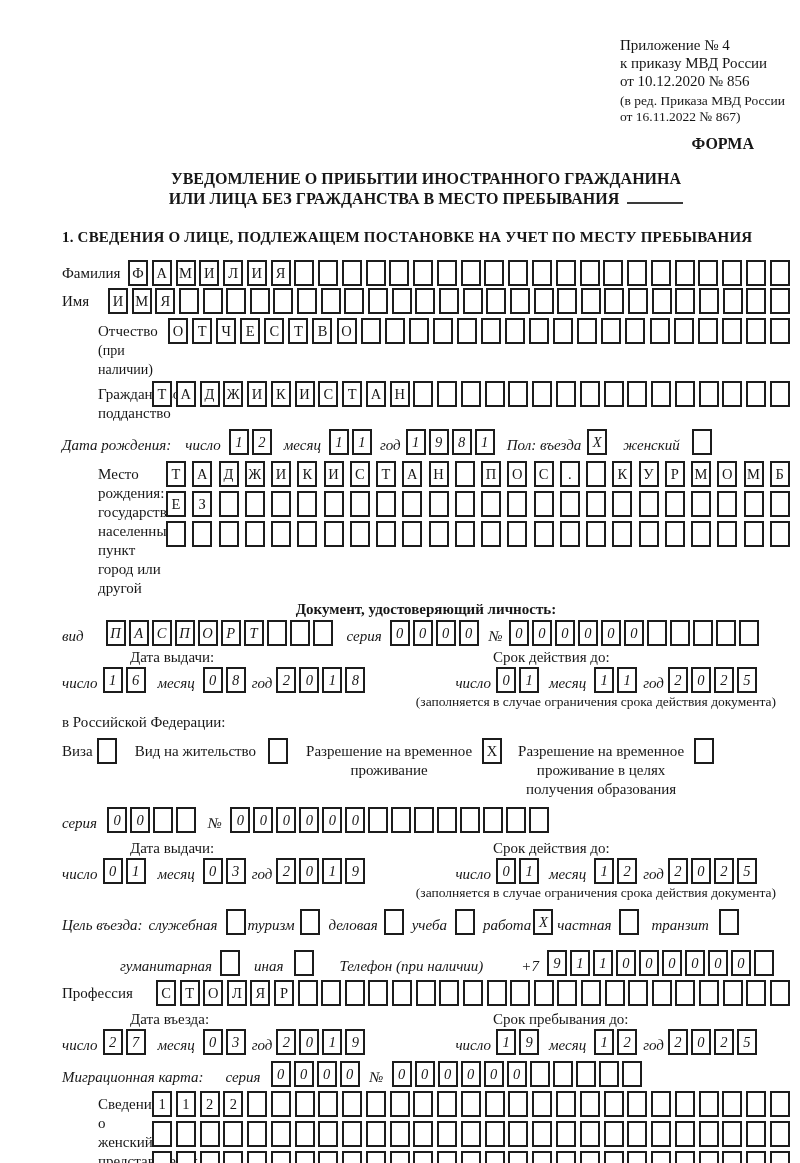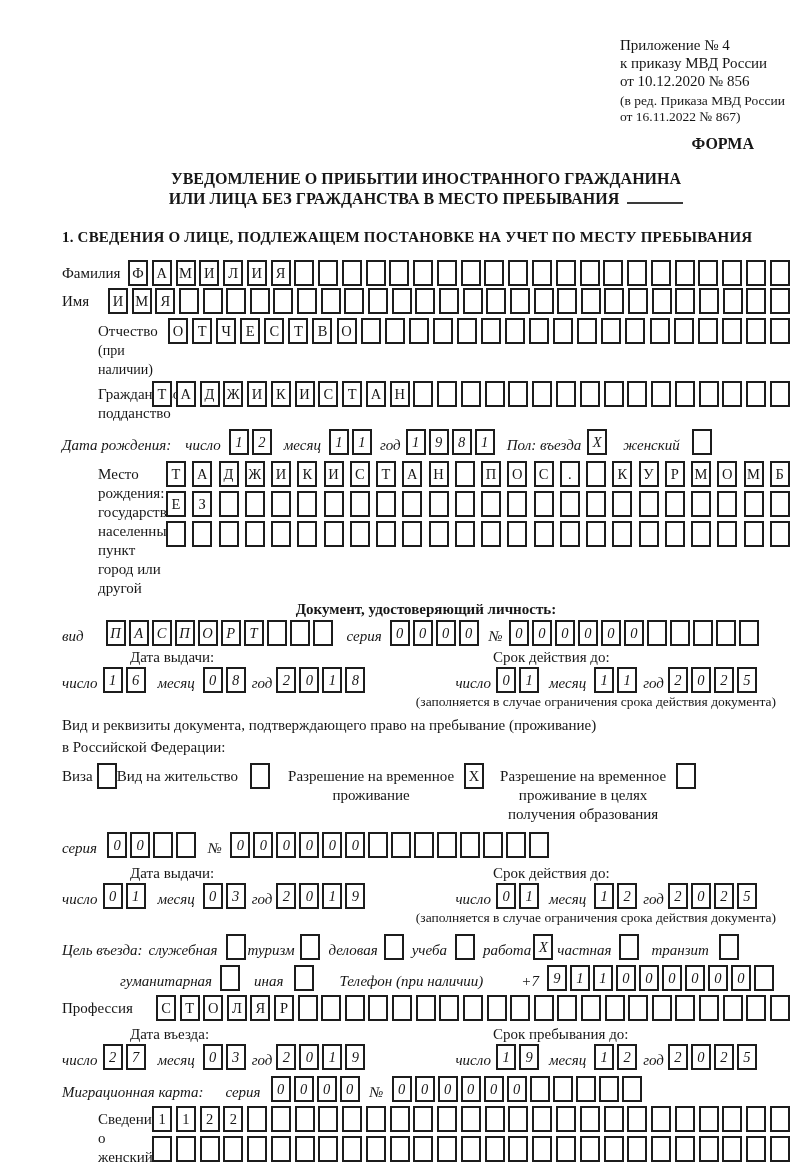--- a/index.html
+++ b/index.html
@@ -49,21 +49,21 @@
   .subheads { position:relative; height:19px; }
   .subheads span { position:absolute; line-height:19px; }
   .sh-left { left:68px; }
   .sh-right { left:407px;margin-left:24px; }
 
   .note { text-align:right; padding-right:14px; font-size:13.5px; line-height:16px; }
 
   .permit-block { flex:none; text-align:center; line-height:19px; }
 
   .mt1{margin-top:1px}.mt2{margin-top:2px}.mt3{margin-top:3px}.mt4{margin-top:4px}
-  .mt5{margin-top:5px}.mt6{margin-top:6px}.mt8{margin-top:8px}
+  .mt5{margin-top:15px}.mt6{margin-top:6px}.mt8{margin-top:8px}
   .mt14{margin-top:14px}
 </style>
 </head>
 <body>
 
 <div class="page">
 
   <div class="appendix">
     <div>Приложение № 4</div>
     <div>к приказу МВД России</div>
@@ -415,29 +415,28 @@
     <span class="lbl" style="margin-left:6px">год</span>
     <div class="cells compact" style="margin-left:4px">
         <span class="cell">2</span>
         <span class="cell">0</span>
         <span class="cell">2</span>
         <span class="cell">5</span>
       </div>
   </div>
   <div class="note mt1">(заполняется в случае ограничения срока действия документа)</div>
 
-  <div class="mt6" style="line-height:19px">Вид и реквизиты документа, подтверждающего право на пребывание (проживание)</div>
   <div class="mt3" style="line-height:19px">в Российской Федерации:</div>
 
   <div class="row mt6">
     <span class="lbl">Виза</span>
     <div class="cells compact" style="margin-left:4px">
         <span class="cell"></span>
       </div>
-    <span class="lbl" style="margin-left:0">Вид на жительство</span>
+    <span class="lbl" style="margin-left:18px">Вид на жительство</span>
     <div class="cells compact" style="margin-left:12px">
         <span class="cell"></span>
       </div>
     <div class="permit-block" style="margin-left:18px;padding-top:4px">
       <div>Разрешение на временное</div>
       <div>проживание</div>
     </div>
     <div class="cells compact" style="margin-left:10px">
         <span class="cell">X</span>
       </div>

